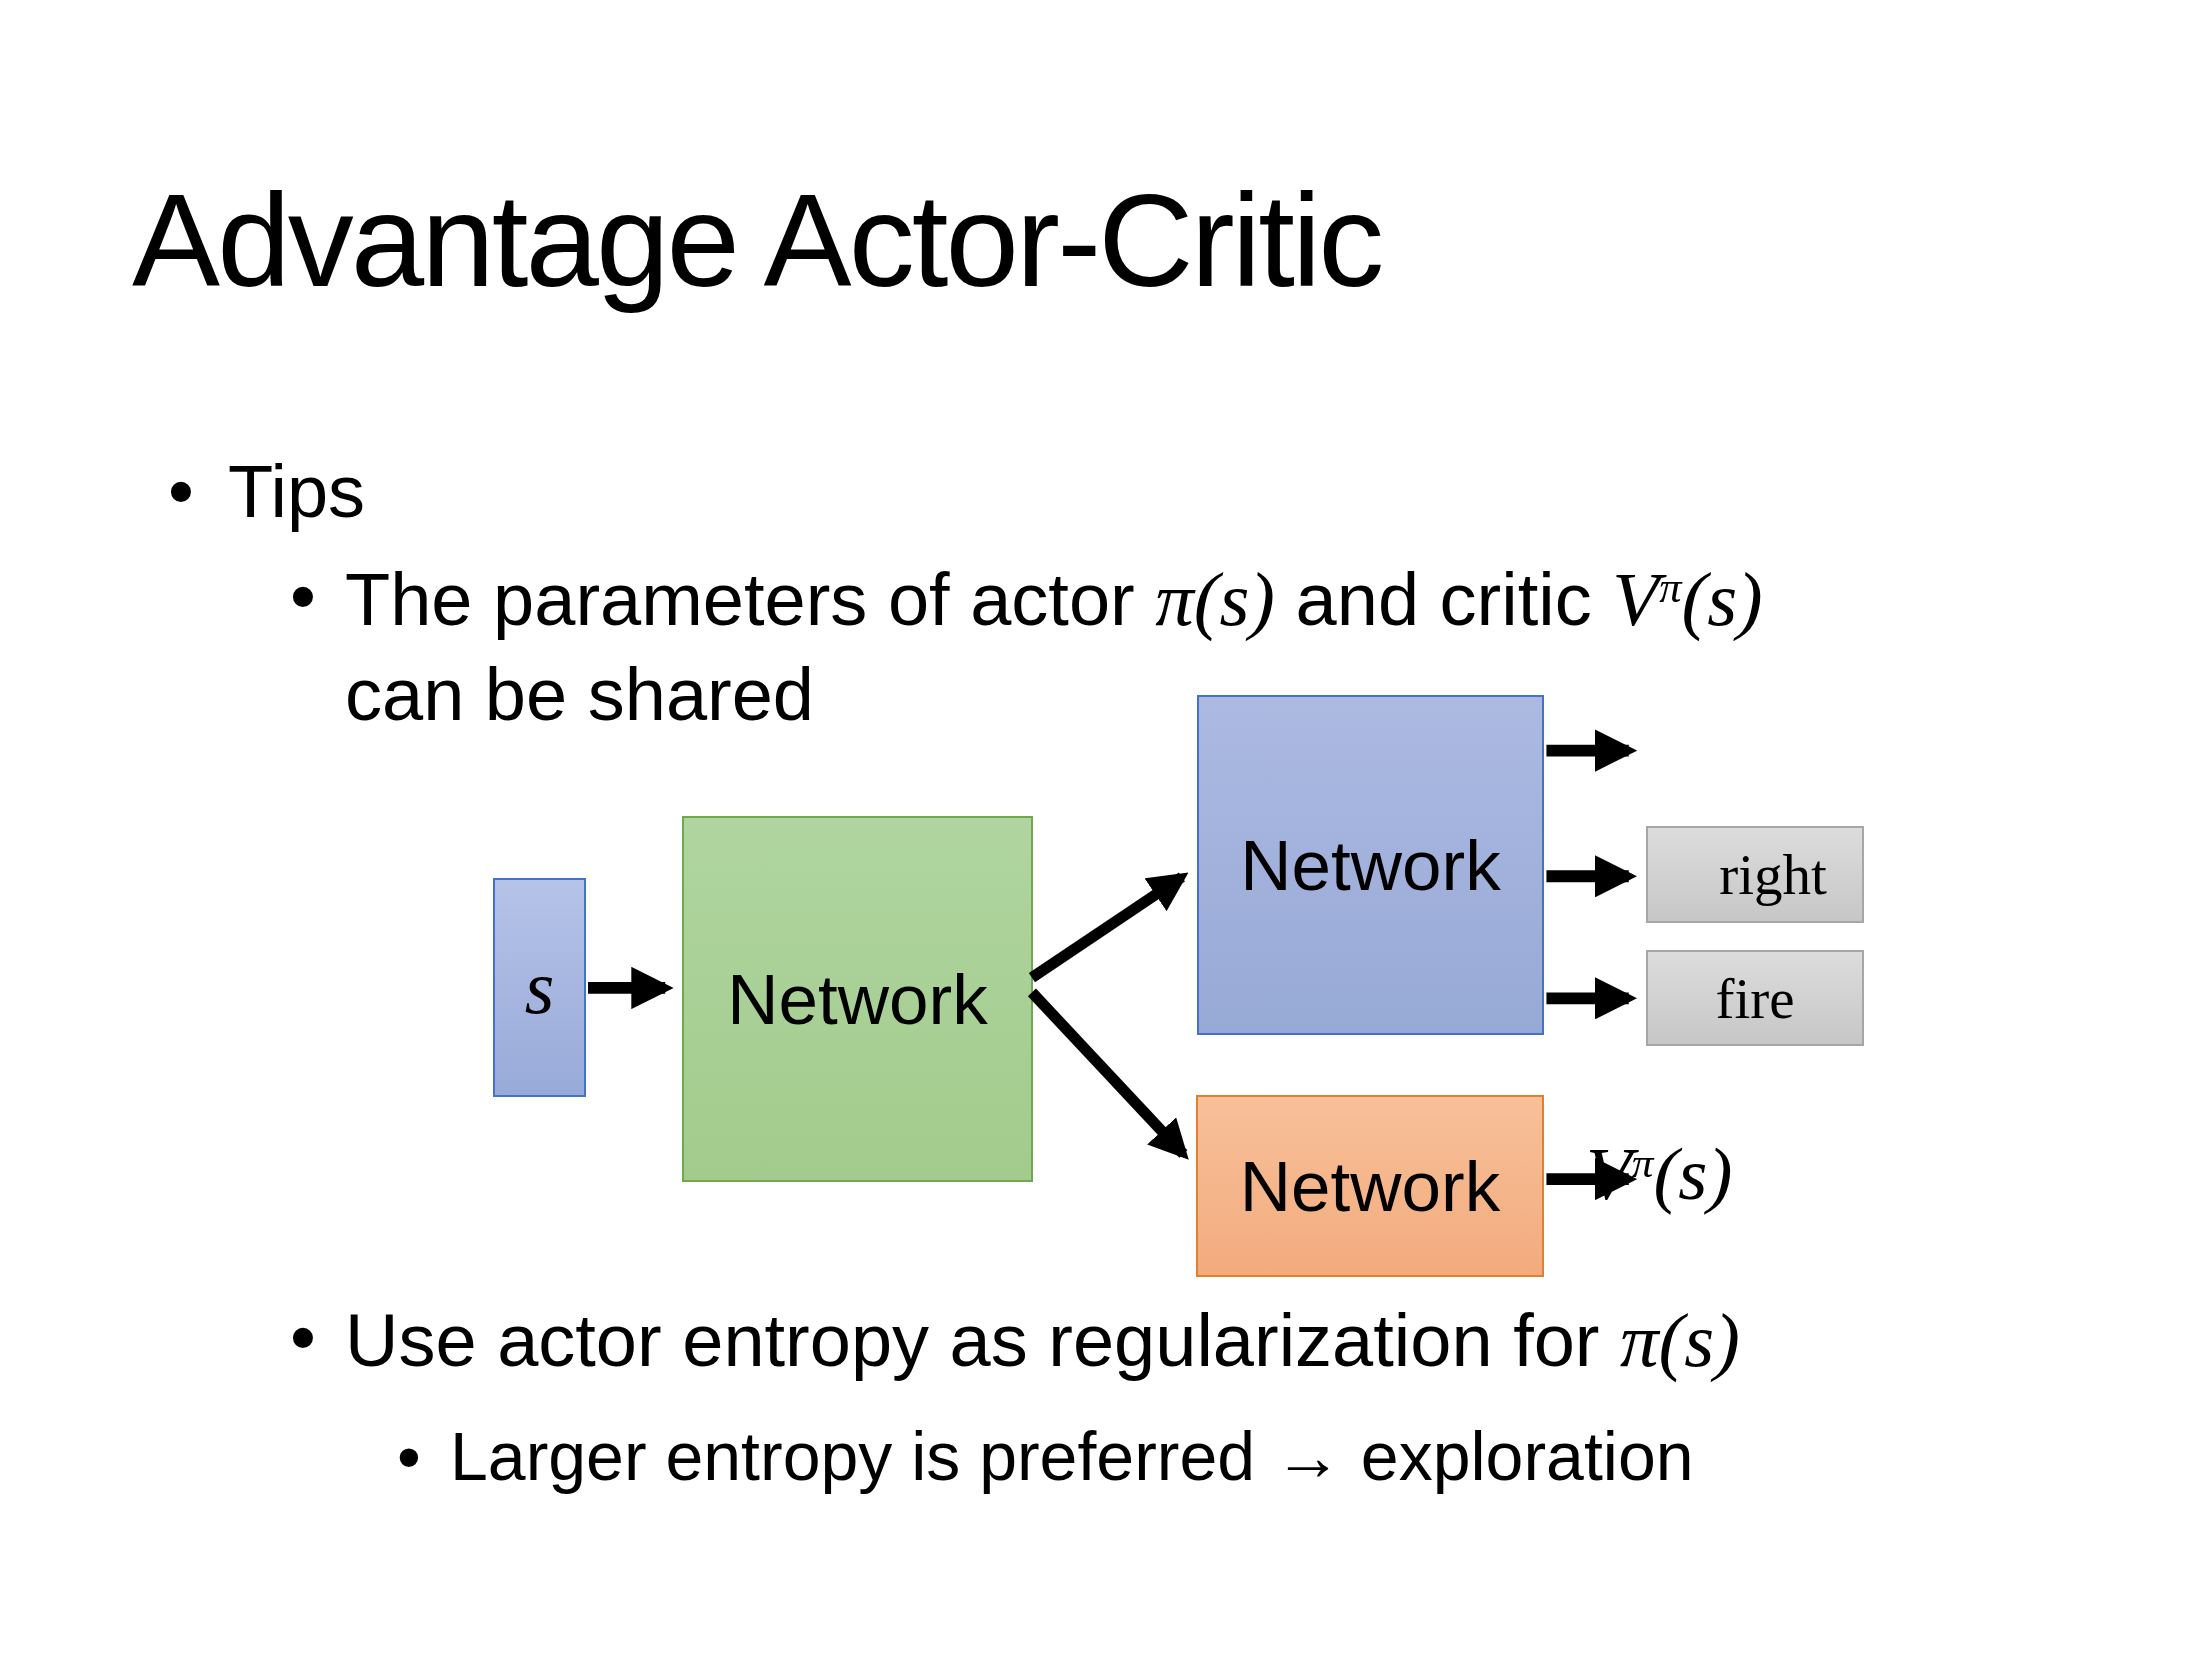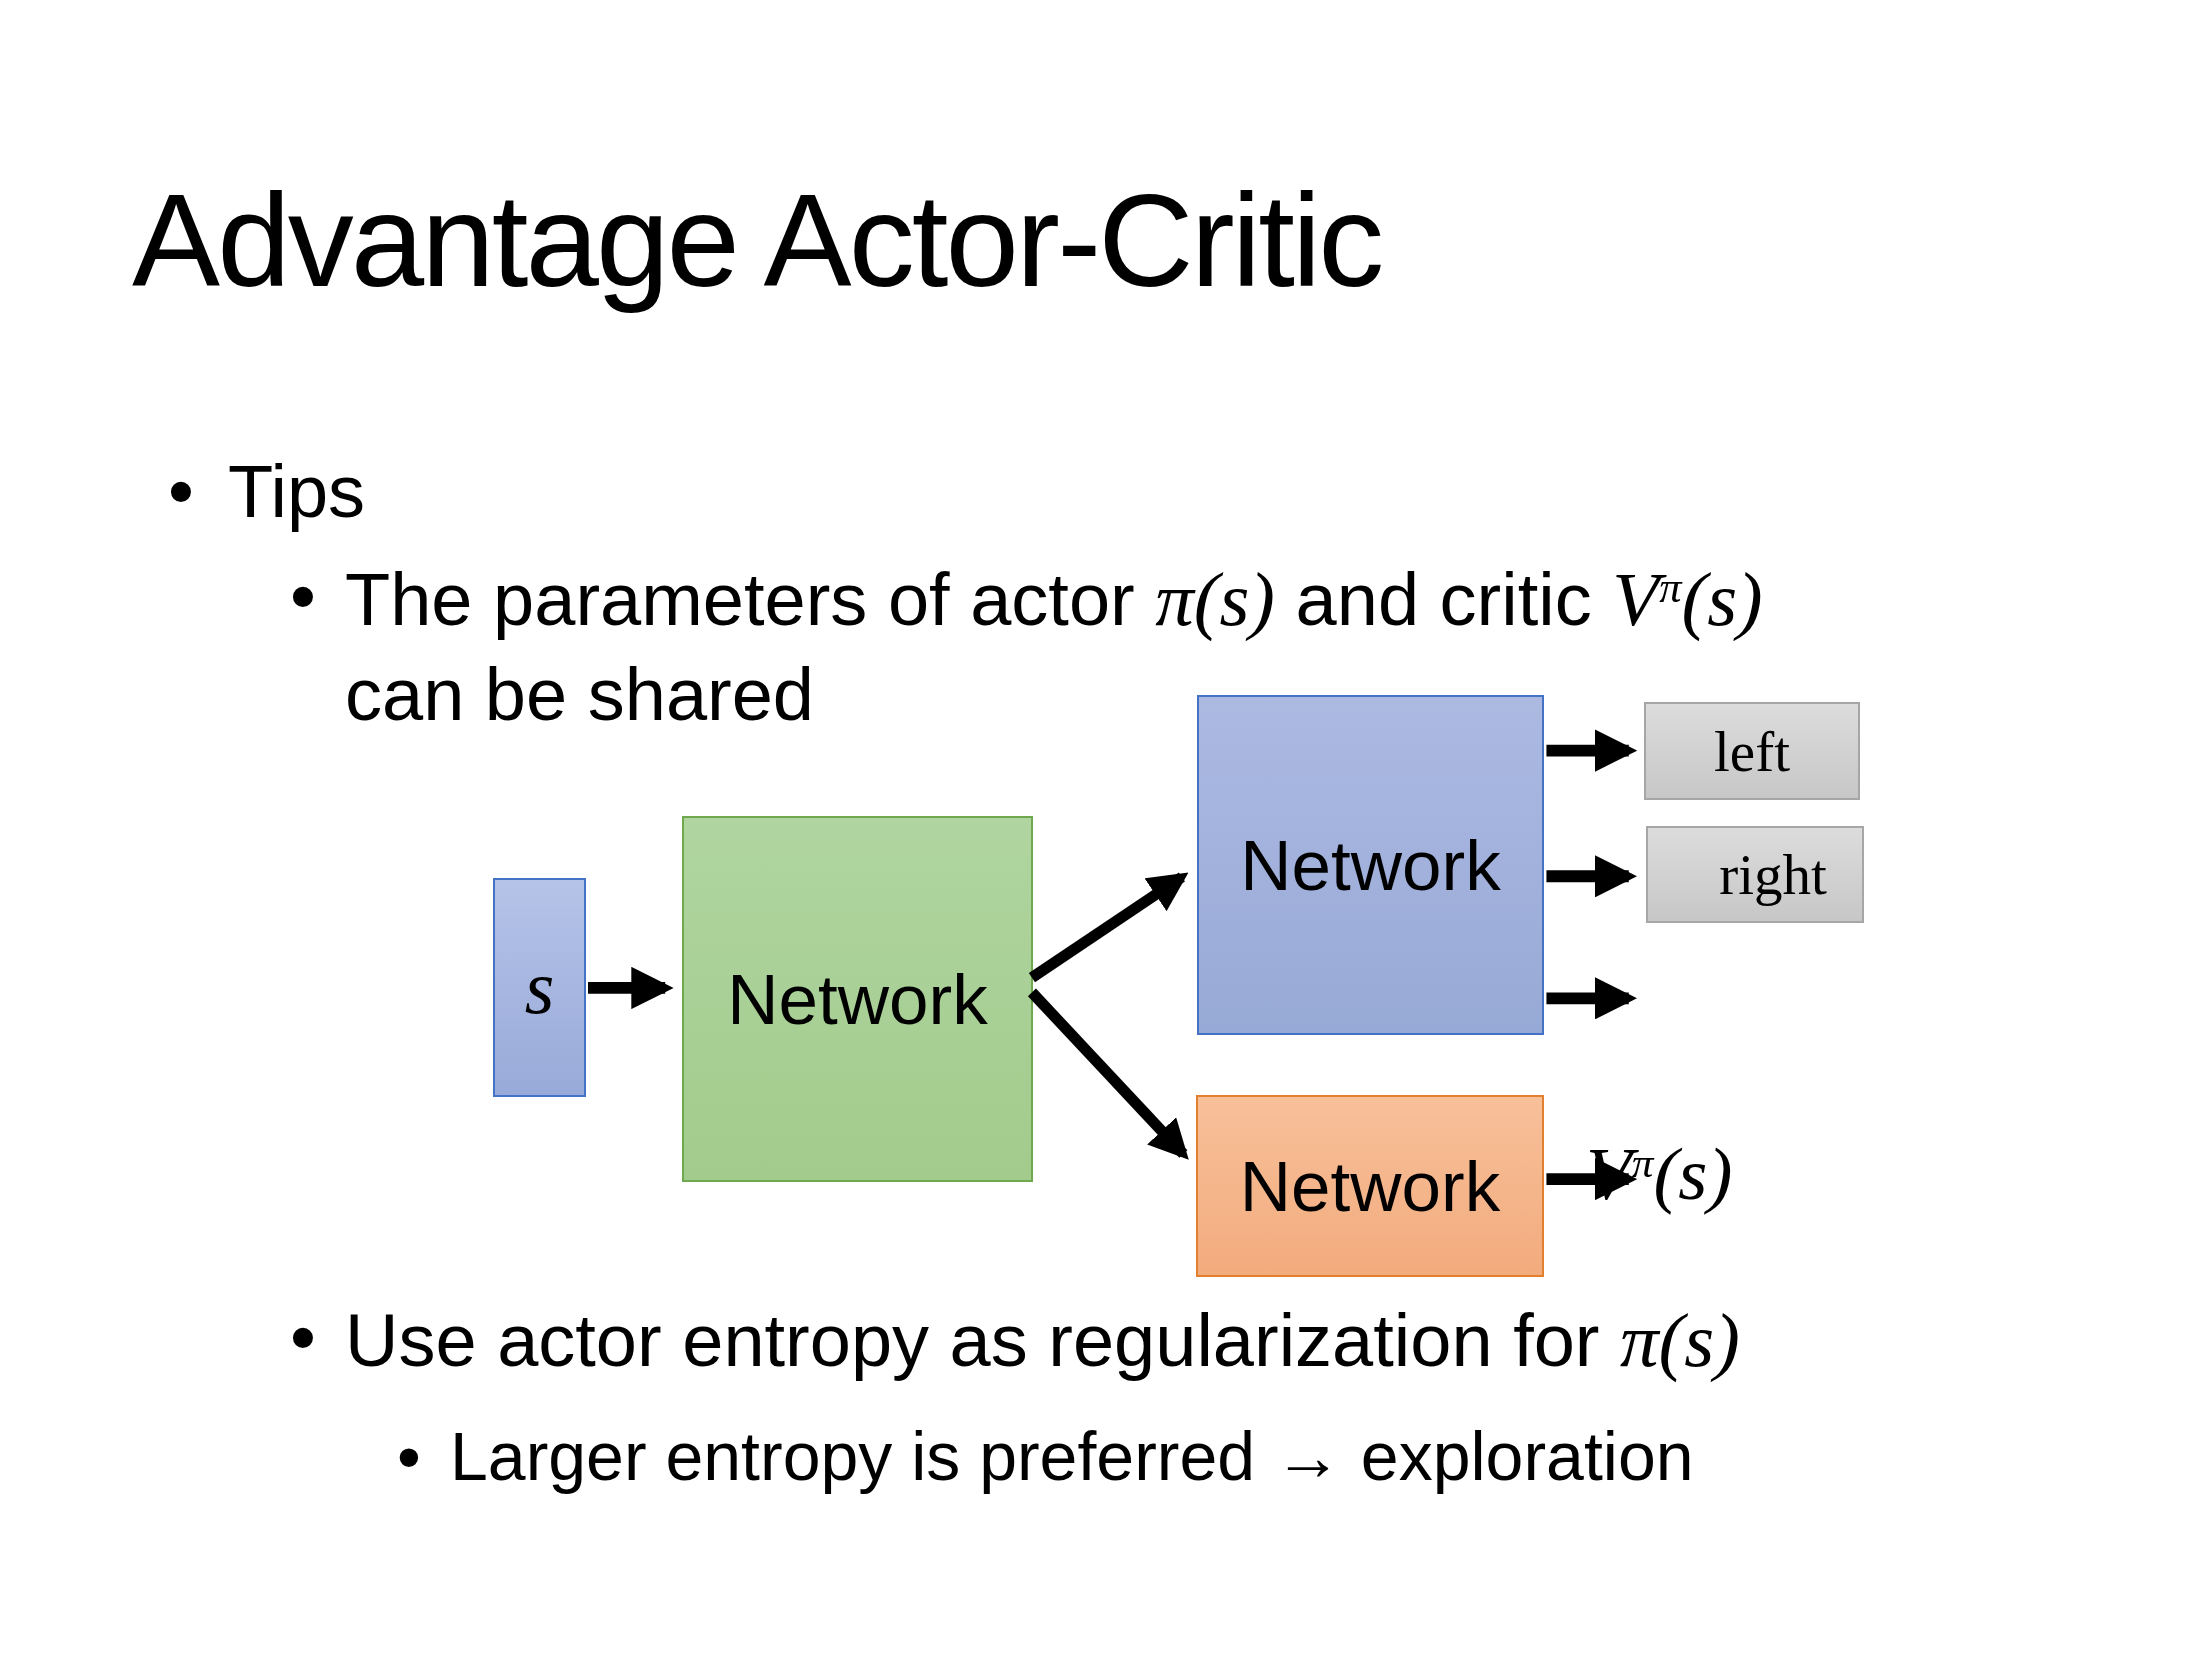--- a/index.html
+++ b/index.html
@@ -94,25 +94,25 @@
   </div>
 
   <div class="box actor-box">
     <span class="net-lbl">Network</span>
   </div>
 
   <div class="box critic-box">
     <span class="net-lbl">Network</span>
   </div>
 
-  <div class="box action-box action-left">
-    <span>left</span>
-  </div>
   <div class="box action-box action-right">
     <span>right</span>
+  </div>
+  <div class="box action-box action-fire">
+    <span>fire</span>
   </div>
 
   <div class="value-out"><span class="math">V</span><span class="math sup">π</span><span class="math">(s)</span></div>
 
   <svg class="arrows" width="2205" height="1654" viewBox="0 0 3000 2250">
     <defs>
       <marker id="ah" viewBox="0 0 10 10" refX="8" refY="5" markerWidth="3.6" markerHeight="3.6" orient="auto-start-reverse">
         <path d="M0,0 L10,5 L0,10 Z" fill="#000"></path>
       </marker>
     </defs>

